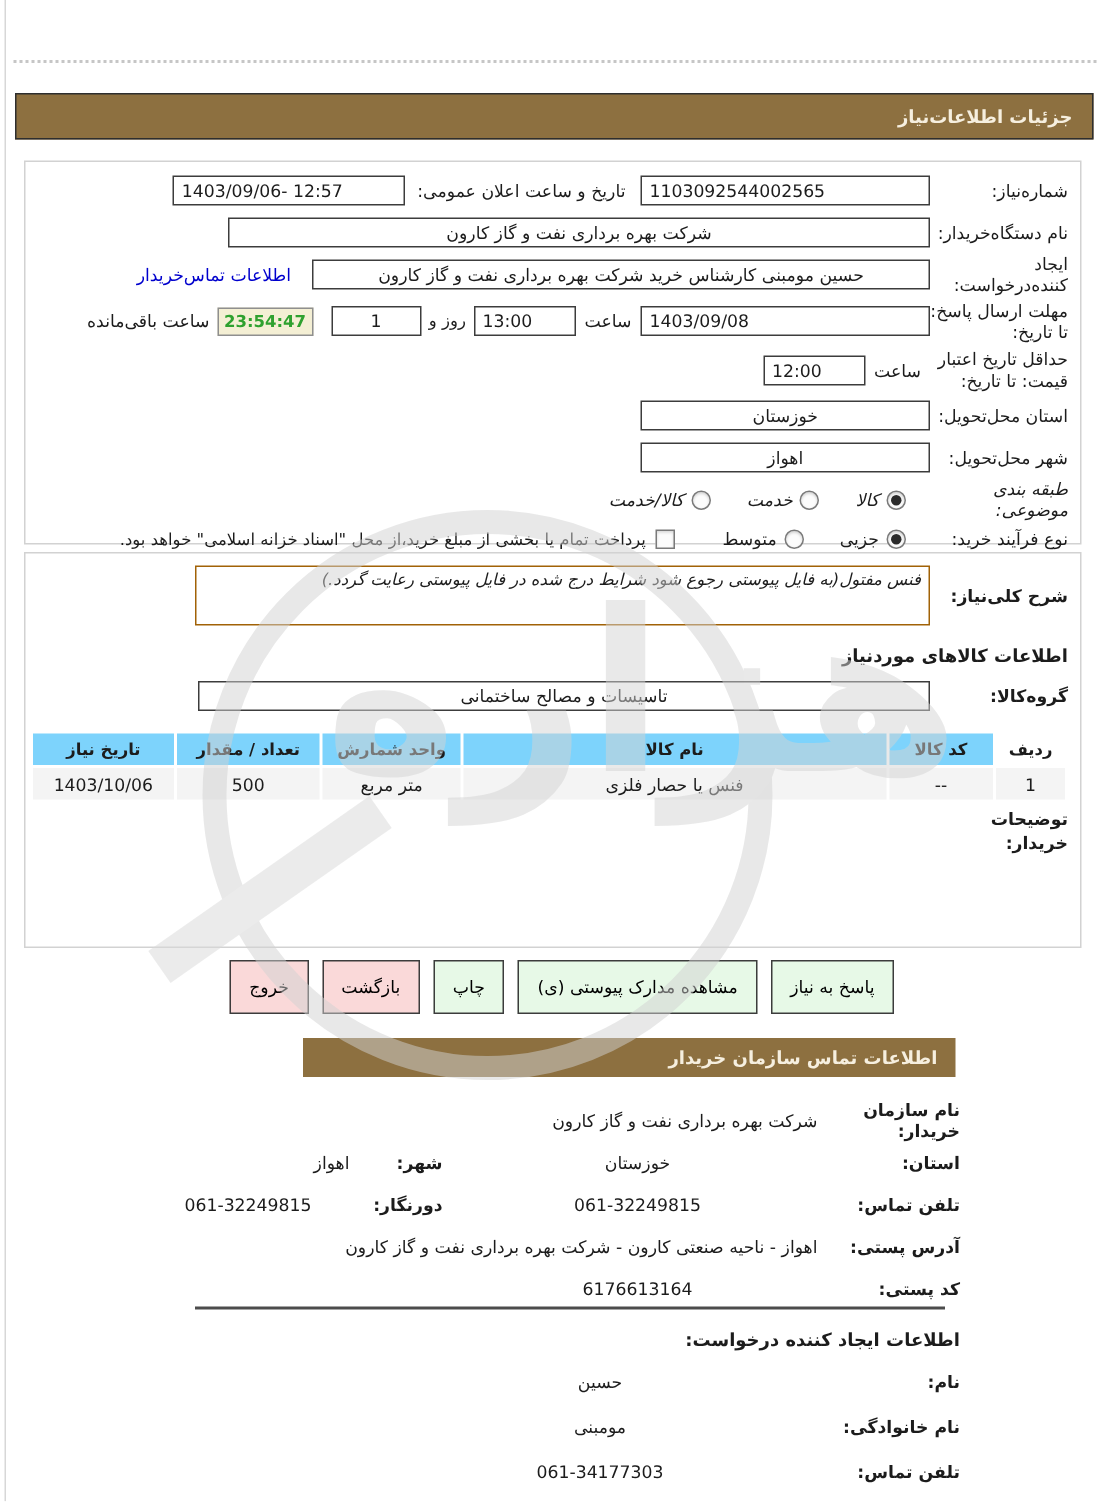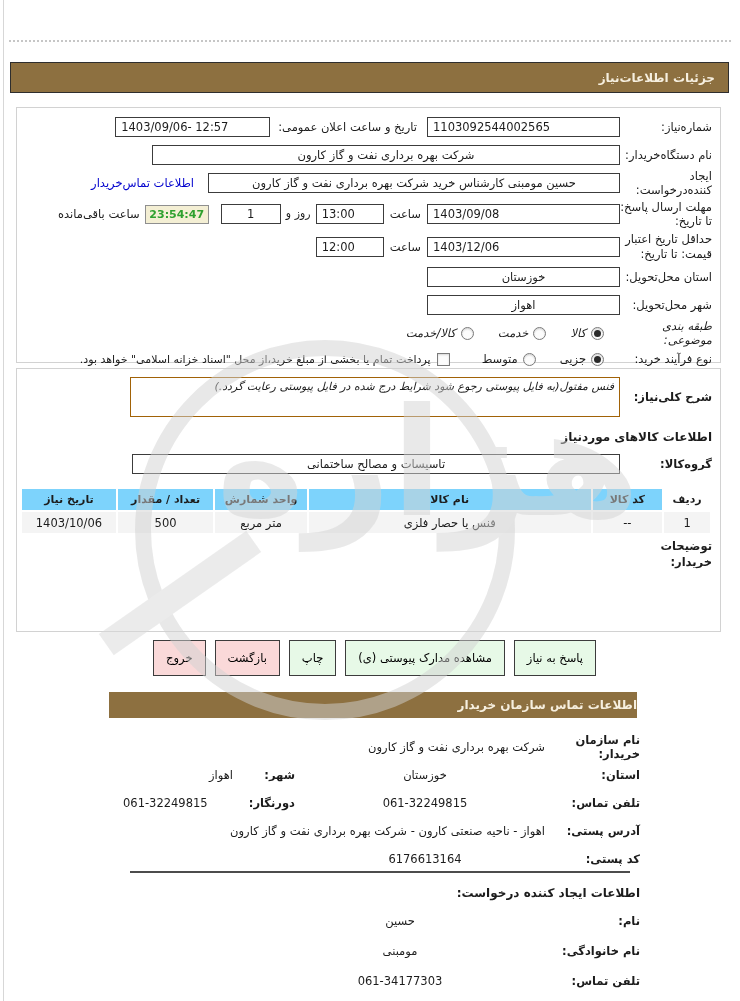--- a/index.html
+++ b/index.html
@@ -9,21 +9,21 @@
     direction:rtl;overflow:hidden;
   }
   .left-edge{position:absolute;left:3px;top:0;bottom:0;width:1px;background:#d7d7d7;}
   .dotted-rule{position:absolute;top:40px;left:9px;width:722px;border-top:2px dotted #c6c6c6;}
 
   .brown-bar{
     background:#8d7040;color:#f6efdf;font-weight:bold;font-size:12px;
     display:flex;align-items:center;box-sizing:border-box;
   }
   .bar1{position:absolute;top:62px;left:10px;width:719px;height:31px;border:1px solid #2e2e2e;padding-right:13px;}
-  .bar2{position:absolute;top:692px;right:103px;width:528px;height:26px;padding-right:0;}
+  .bar2{position:absolute;top:692px;right:103px;width:435px;height:26px;padding-right:12px;}
 
   .panel{
     position:absolute;left:16px;width:705px;border:1px solid #d2d2d2;background:#fff;
     box-sizing:border-box;padding:5px 8px;
   }
   .panel1{top:107px;height:256px;}
   .panel2{top:368px;height:264px;}
 
   .frow{display:flex;align-items:center;min-height:28px;}
   .flabel{width:92px;flex-shrink:0;line-height:1.25;}
@@ -152,21 +152,20 @@
         <span class="hour-label">ساعت</span>
         <div class="finput ltr w68">13:00</div>
         <span class="day-label">روز و</span>
         <div class="finput w60">1</div>
         <div class="countdown">23:54:47</div>
         <span>ساعت باقی‌مانده</span>
       </div>
 
       <div class="frow" style="min-height:32px;">
         <div class="flabel">حداقل تاریخ اعتبار قیمت: تا تاریخ:</div>
-        <div class="finput ltr w193">1403/12/06</div>
         <span class="hour-label">ساعت</span>
         <div class="finput ltr w68">12:00</div>
       </div>
 
       <div class="frow">
         <div class="flabel">استان محل‌تحویل:</div>
         <div class="finput w193">خوزستان</div>
       </div>
 
       <div class="frow">

